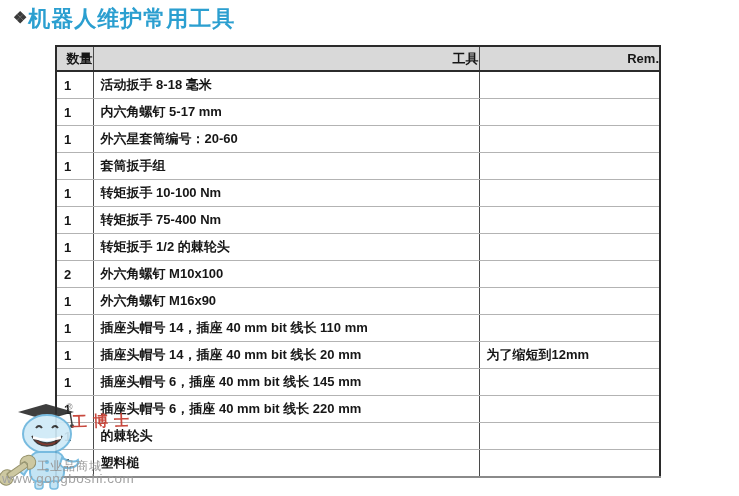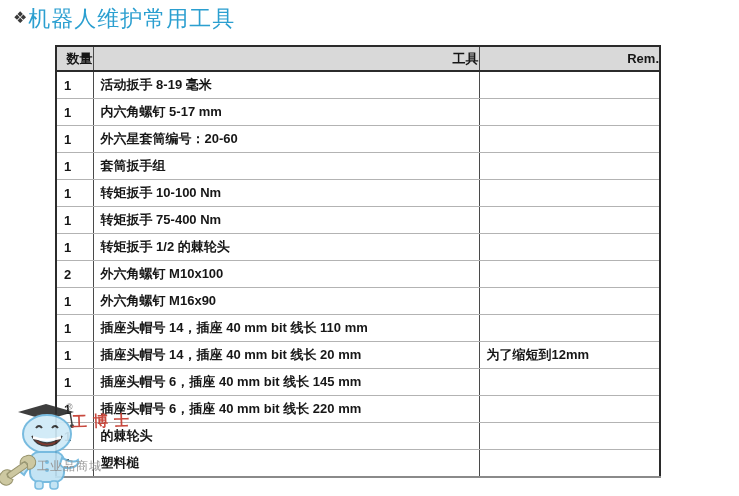--- a/index.html
+++ b/index.html
@@ -1,20 +1,20 @@
 <!DOCTYPE html>
 <html><head>
 <meta charset="utf-8">
 <style>
   html,body{margin:0;padding:0;background:#ffffff;}
   .page{position:relative;width:739px;height:496px;background:#ffffff;overflow:hidden;
         font-family:"Liberation Sans",sans-serif;}
   
   .title{position:absolute;left:13px;top:4px;white-space:nowrap;
-         font-family:"Liberation Serif","DejaVu Serif",serif;font-weight:normal;}
+         font-family:"Liberation Serif","DejaVu Serif",serif;font-weight:bold;}
   .title .bullet{color:#3b3b3b;font-size:16px;vertical-align:3px;margin-right:1px;}
   .title .title-text{color:#2b9fd0;font-size:22px;letter-spacing:1px;}
   
   table.tools{position:absolute;left:55px;top:45px;width:604px;
               border-collapse:collapse;table-layout:fixed;
               font-size:13px;font-weight:bold;color:#161616;}
   table.tools col.c-qty{width:37px;}
   table.tools col.c-tool{width:386px;}
   table.tools col.c-rem{width:181px;}
   table.tools th{background:#d9d9d9;text-align:right;height:21px;
@@ -52,21 +52,21 @@
     <thead>
       <tr>
         <th>数量</th>
         <th>工具</th>
         <th>Rem.</th>
       </tr>
     </thead>
     <tbody>
       <tr>
         <td>1</td>
-        <td>活动扳手 8-19 毫米</td>
+        <td>活动扳手 8-18 毫米</td>
         <td></td>
       </tr>
       <tr>
         <td>1</td>
         <td>内六角螺钉 5-17 mm</td>
         <td></td>
       </tr>
       <tr>
         <td>1</td>
         <td>外六星套筒编号：20-60</td>
@@ -164,15 +164,16 @@
         <path d="M4 70 a7 7 0 1 0 6 12 l-3 -5 1 -3 5 -1 a7 7 0 0 0 -9 -3 Z" fill="#c9c49a" stroke="#8f8a60" stroke-width="1"></path>
         <path d="M34 70 a7 7 0 1 1 -6 12 l3 -5 -1 -3 -5 -1 a7 7 0 0 1 9 -3 Z" fill="#c9c49a" stroke="#8f8a60" stroke-width="1"></path>
       </g>
 
       <rect x="35" y="85" width="8" height="8" rx="3" fill="#bfe2f4" stroke="#6db6dd" stroke-width="1.5"></rect>
       <rect x="50" y="85" width="8" height="8" rx="3" fill="#bfe2f4" stroke="#6db6dd" stroke-width="1.5"></rect>
     </svg>
     <span class="wm-reg">®</span>
     <span class="wm-brand">工博士</span>
     <span class="wm-tagline">工业品商城</span>
+    <span class="wm-url">www.gongboshi.com</span>
   </div>
 
 </div>
 
 </body></html>

